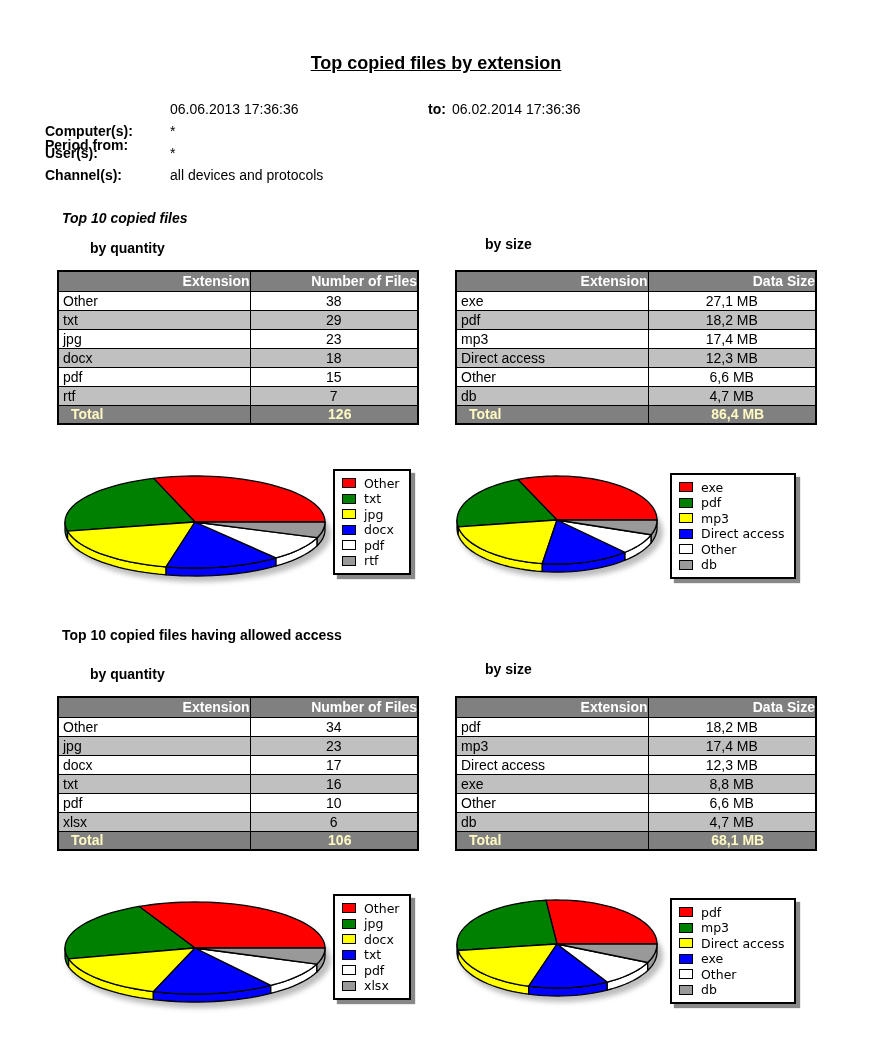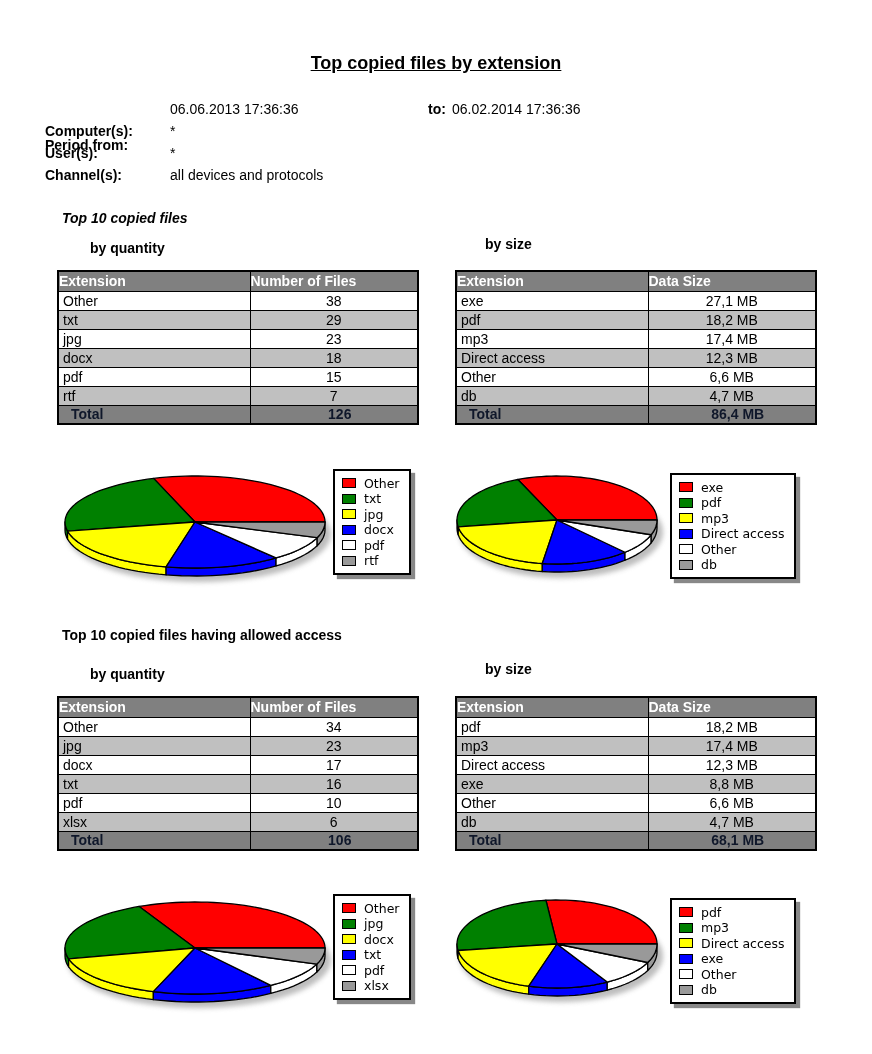--- a/index.html
+++ b/index.html
@@ -18,28 +18,28 @@
   .h-sec { position:absolute; font-weight:bold; font-size:14px; }
   .h-sub { position:absolute; font-weight:bold; font-size:14px; }
 
   table.rpt {
     position:absolute; border-collapse:collapse; table-layout:fixed;
     width:360px; border:2px solid #000; font-size:14px;
     font-family:"Liberation Sans", sans-serif;
   }
   table.rpt th {
     background:var(--hdr-bg,#808080); color:#fff; font-weight:bold;
-    border:1px solid #000; height:20px; text-align:left; font-size:14px;
+    border:1px solid #000; height:20px; text-align:right; font-size:14px;
   }
   table.rpt td { border:1px solid #000; height:19px; background:#fff; }
   table.rpt td.c-ext { text-align:left; padding-left:4px; }
   table.rpt td.c-num { text-align:center; }
   table.rpt tbody tr:nth-child(even):not(.total-row) td { background:var(--stripe-bg,#c0c0c0); }
   table.rpt tr.total-row td {
-    background:var(--hdr-bg,#808080); color:#0f172a; font-weight:bold;padding-left:12px;
+    background:var(--hdr-bg,#808080); color:#fef9c3; font-weight:bold;padding-left:12px;
   }
 
   svg.pie { position:absolute; overflow:visible; }
 
   .legend {
     position:absolute; background:#fff; border:2px solid #000;
     box-shadow:4px 4px 1px #888; padding:5px 9px 5px 7px;
     display:flex; flex-direction:column; gap:1px;
     font-family:"DejaVu Sans", sans-serif; font-size:12.5px; white-space:nowrap;
   }

